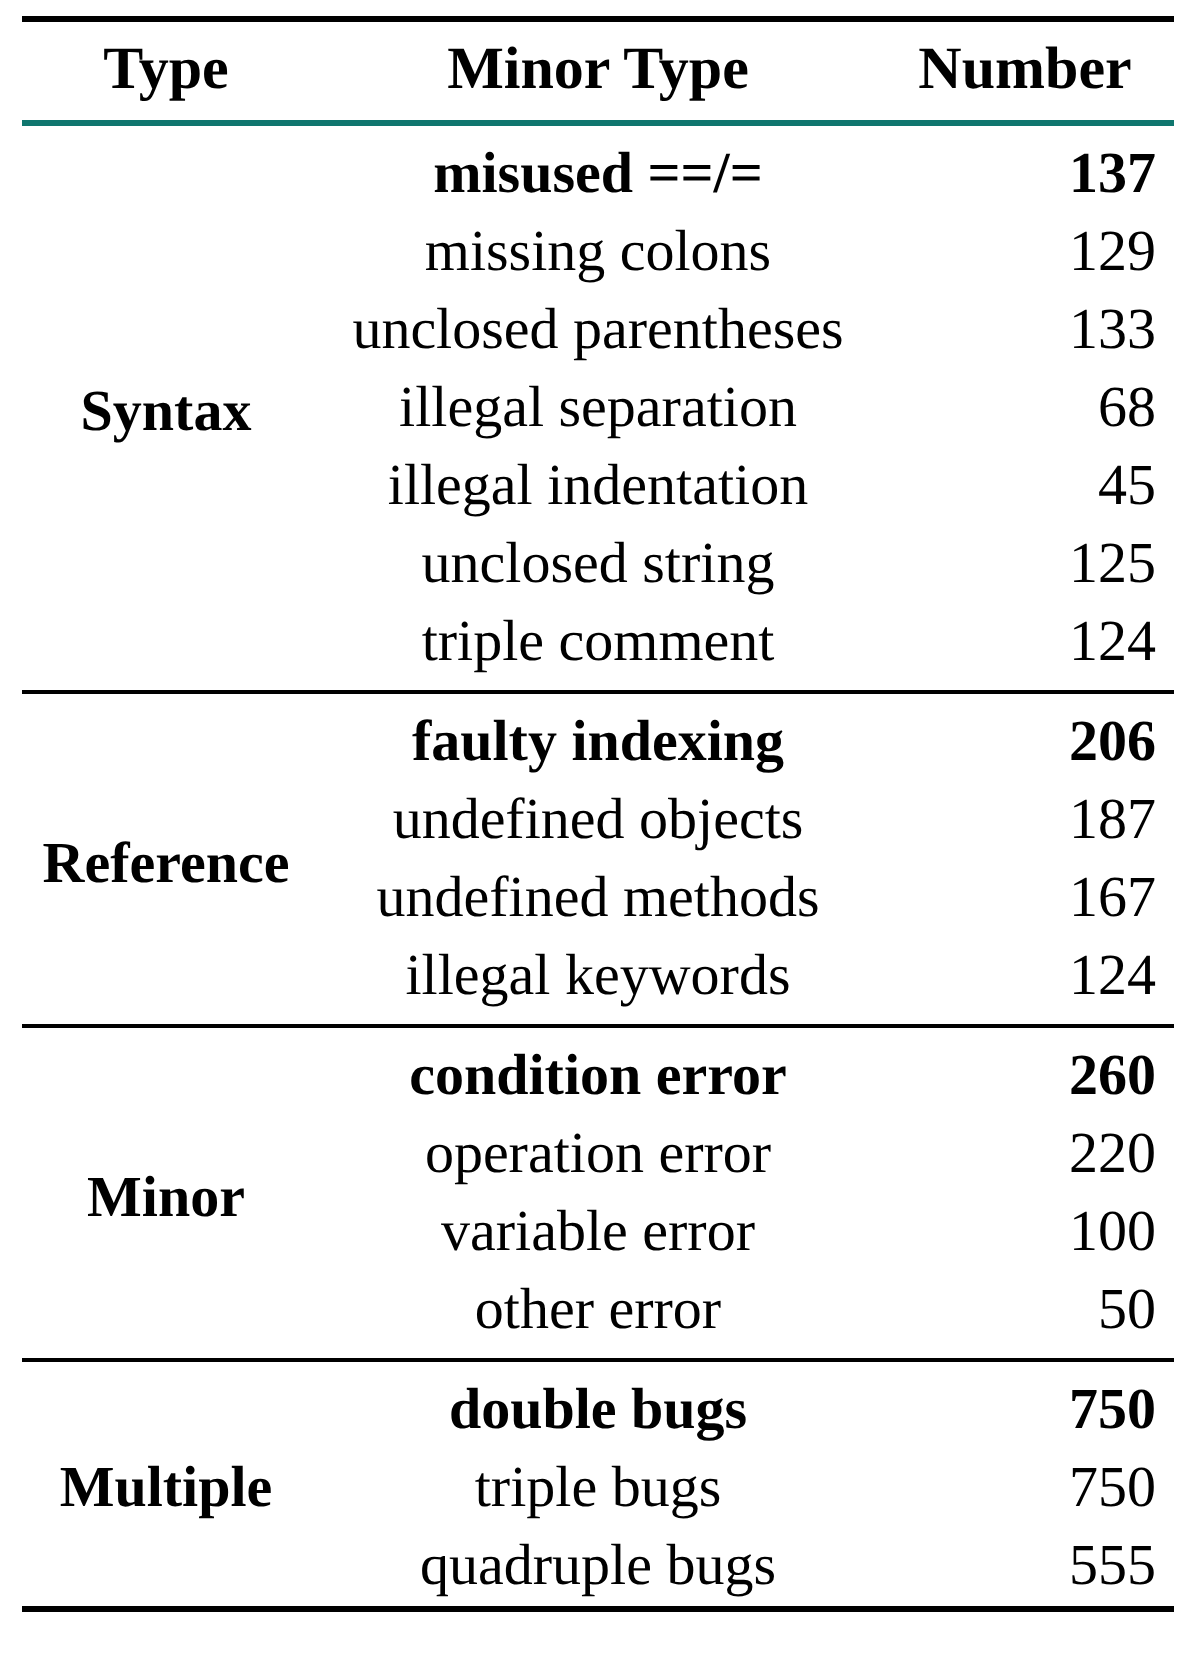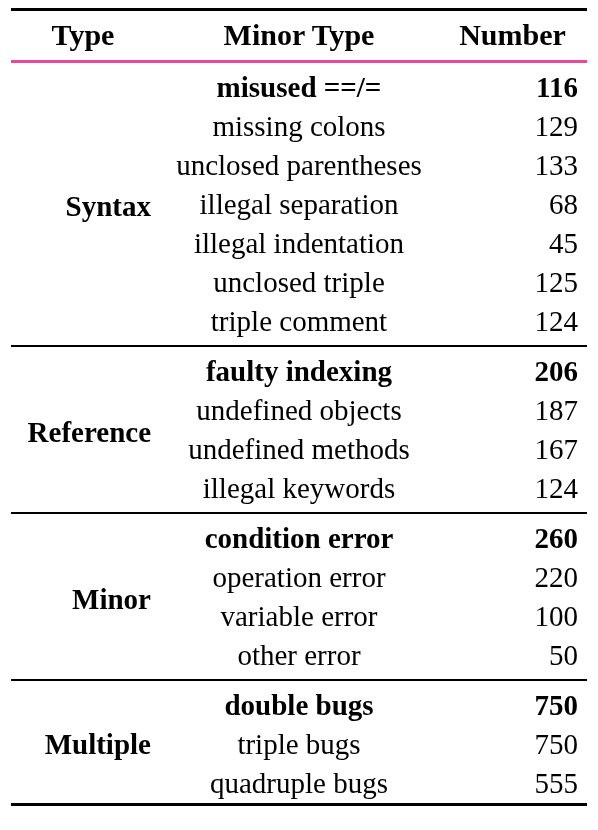--- a/index.html
+++ b/index.html
@@ -34,21 +34,21 @@
 
   table.bug-table col.col-type    { width: 140px; }
   table.bug-table col.col-minor   { width: 296px; }
   table.bug-table col.col-number  { width: 140px; }
 
   
   tr.toprule-row > th {
     border-top: 3px solid #000000;
   }
   tr.header-row > th {
-    border-bottom: 3px solid #ec4899;
+    border-bottom: 3px solid #0f766e;
   }
   tbody.section + tbody.section > tr:first-child > td {
     border-top: 2px solid #000000;
   }
   tbody.last-section > tr.bottomrule-row > td {
     border-bottom: 3px solid #000000;
     height: 0;
     padding: 0;
     line-height: 0;
     font-size: 0;
@@ -71,21 +71,21 @@
   td.cell {
     font-size: 29px;
     line-height: 1;
     height: 39px;
     padding: 0;
     vertical-align: middle;
     white-space: nowrap;
     font-weight: normal;
   }
   td.cell-type {
-    text-align: right;
+    text-align: center;
     padding-left: 4px;
   }
   td.cell-minor {
     text-align: center;
   }
   td.cell-number {
     text-align: right;
     padding-right: 9px;
   }
 
@@ -108,40 +108,40 @@
         <th class="hd hd-type">Type</th>
         <th class="hd hd-minor">Minor Type</th>
         <th class="hd hd-number">Number</th>
       </tr>
     </thead>
 
     <tbody class="section">
       <tr class="data-row">
         <td class="cell cell-type" rowspan="7">Syntax</td>
         <td class="cell cell-minor">misused ==/=</td>
-        <td class="cell cell-number">116</td>
+        <td class="cell cell-number">137</td>
       </tr>
       <tr class="data-row">
         <td class="cell cell-minor">missing colons</td>
         <td class="cell cell-number">129</td>
       </tr>
       <tr class="data-row">
         <td class="cell cell-minor">unclosed parentheses</td>
         <td class="cell cell-number">133</td>
       </tr>
       <tr class="data-row">
         <td class="cell cell-minor">illegal separation</td>
         <td class="cell cell-number">68</td>
       </tr>
       <tr class="data-row">
         <td class="cell cell-minor">illegal indentation</td>
         <td class="cell cell-number">45</td>
       </tr>
       <tr class="data-row">
-        <td class="cell cell-minor">unclosed triple</td>
+        <td class="cell cell-minor">unclosed string</td>
         <td class="cell cell-number">125</td>
       </tr>
       <tr class="data-row">
         <td class="cell cell-minor">triple comment</td>
         <td class="cell cell-number">124</td>
       </tr>
     </tbody>
 
     <tbody class="section">
       <tr class="data-row">

